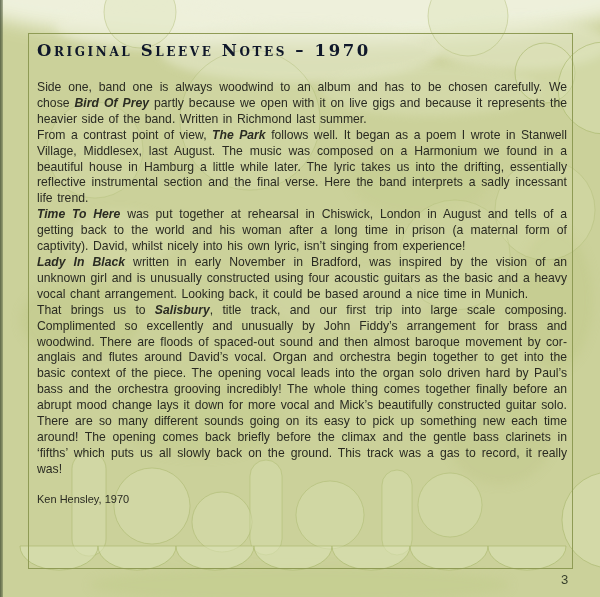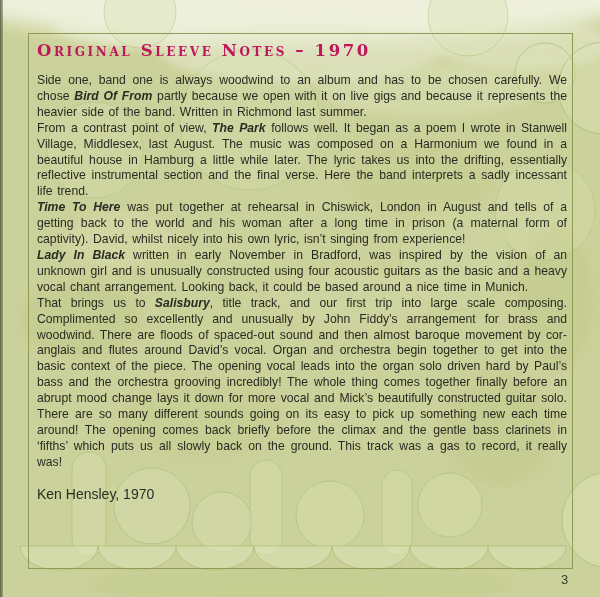--- a/index.html
+++ b/index.html
@@ -22,36 +22,36 @@
     position: absolute;
     left: 37px; top: 41px;
     width: 530px;
   }
   .title {
     font-family: "DejaVu Serif", serif;
     font-weight: 700;
     font-variant: small-caps;
     letter-spacing: 2.6px;
     font-size: 16.5px;
-    color: #be185d;
-    margin: 0 0 13px 0;
+    color: #0f172a;
+    margin: 0 0 20px 0;
     white-space: nowrap;
   }
   .bodytext p {
     margin: 0;
     text-align: justify;
     font-size: 12.2px;
     line-height: 15.9px;
     color: #2a2b22;
     word-spacing: 1.2px;
   }
   em.song { font-weight: 700; font-style: italic; }
   .signature {
     margin-top: 15px;
-    font-size: 14px;
+    font-size: 11px;
     color: #2a2b22;
   }
   .pagenum {
     position: absolute;
     left: 561px; top: 572px;
     font-size: 13px;
     color: #39412c;
   }
 </style>
 </head>
@@ -119,21 +119,21 @@
   <rect x="0" y="0" width="3" height="597" fill="#55613f" opacity="0.5"></rect>
   <rect x="0" y="0" width="1.5" height="597" fill="#3c4830" opacity="0.5"></rect>
 </svg>
 
 <div class="frame"></div>
 
 <div class="content">
   <h1 class="title">Original Sleeve Notes – 1970</h1>
 
   <div class="bodytext">
-    <p><span>Side one, band one is always woodwind to an album and has to be chosen carefully. We chose </span><em class="song">Bird Of From</em><span> partly because we open with it on live gigs and because it represents the heavier side of the band. Written in Richmond last summer.</span></p>
+    <p><span>Side one, band one is always woodwind to an album and has to be chosen carefully. We chose </span><em class="song">Bird Of Prey</em><span> partly because we open with it on live gigs and because it represents the heavier side of the band. Written in Richmond last summer.</span></p>
     <p><span>From a contrast point of view, </span><em class="song">The Park</em><span> follows well. It began as a poem I wrote in Stanwell Village, Middlesex, last August. The music was composed on a Harmonium we found in a beautiful house in Hamburg a little while later. The lyric takes us into the drifting, essentially reflective instrumental section and the final verse. Here the band interprets a sadly incessant life trend.</span></p>
     <p><em class="song">Time To Here</em><span> was put together at rehearsal in Chiswick, London in August and tells of a getting back to the world and his woman after a long time in prison (a maternal form of captivity). David, whilst nicely into his own lyric, isn’t singing from experience!</span></p>
     <p><em class="song">Lady In Black</em><span> written in early November in Bradford, was inspired by the vision of an unknown girl and is unusually constructed using four acoustic guitars as the basic and a heavy vocal chant arrangement. Looking back, it could be based around a nice time in Munich.</span></p>
     <p><span>That brings us to </span><em class="song">Salisbury</em><span>, title track, and our first trip into large scale composing. Complimented so excellently and unusually by John Fiddy’s arrangement for brass and woodwind. There are floods of spaced-out sound and then almost baroque movement by cor-anglais and flutes around David’s vocal. Organ and orchestra begin together to get into the basic context of the piece. The opening vocal leads into the organ solo driven hard by Paul’s bass and the orchestra grooving incredibly! The whole thing comes together finally before an abrupt mood change lays it down for more vocal and Mick’s beautifully constructed guitar solo. There are so many different sounds going on its easy to pick up something new each time around! The opening comes back briefly before the climax and the gentle bass clarinets in ‘fifths’ which puts us all slowly back on the ground. This track was a gas to record, it really was!</span></p>
   </div>
 
   <div class="signature">Ken Hensley, 1970</div>
 </div>
 
 <div class="pagenum">3</div>

